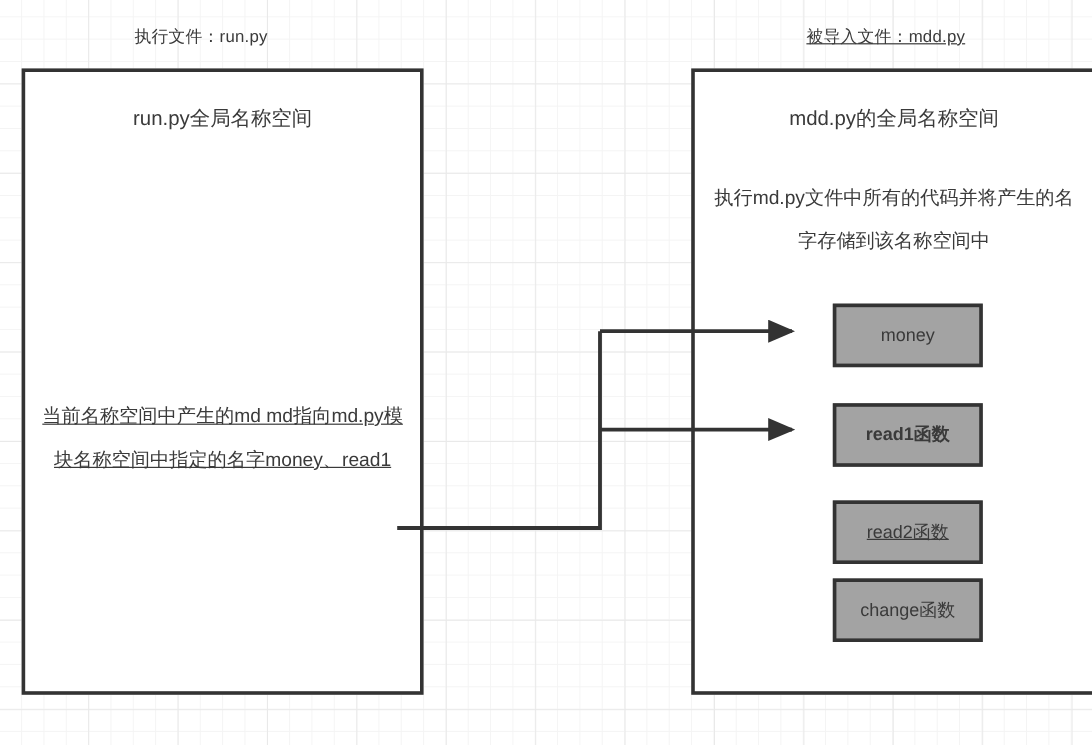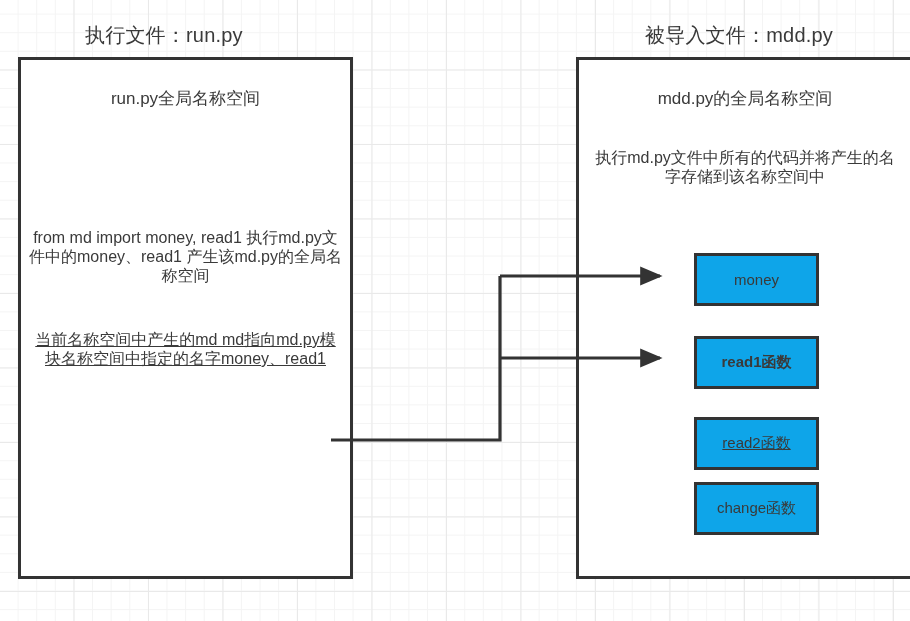--- a/index.html
+++ b/index.html
@@ -29,27 +29,28 @@
       74.5px 74.5px,
       74.5px 74.5px,
       18.62px 18.62px,
       18.62px 18.62px;
     background-position: -1px -5px, -1px -5px, -1px -5px, -1px -5px;
   }
 
   
   .caption {
     position: absolute;
-    font-size: 20px;
+    font-size: 14px;
     color: #3a3a3a;
     white-space: nowrap;
     letter-spacing: 0.2px;
+    margin-left: 27px;
   }
   #caption-left  { left: 85px;  top: 22px; }
-  #caption-right { left: 645px; top: 22px; }
+  #caption-right { left: 645px; top: 22px; text-decoration: underline; }
 
   
   .namespace-box {
     position: absolute;
     background: #ffffff;
     border: 3px solid #333333;
     box-sizing: border-box;
   }
   #box-run {
     left: 18px;  top: 57px;
@@ -65,40 +66,40 @@
     position: absolute;
     width: 100%;
     text-align: center;
     font-size: 17px;
     color: #3a3a3a;
   }
   .box-para {
     position: absolute;
     text-align: center;
     font-size: 16px;
-    line-height: 19px;
+    line-height: 36px;
     color: #3a3a3a;
   }
 
   #run-title  { top: 27px; }
   #run-para-1 { left: 8px;  right: 8px; top: 168px; }
   #run-para-2 { left: 8px;  right: 8px; top: 270px; text-decoration: underline; }
   #run-para-3 { left: 8px;  right: 8px; top: 360px; }
 
   #mdd-title  { top: 27px; }
   #mdd-para-1 { left: 12px; right: 12px; top: 88px; }
 
   
   .name-box {
     position: absolute;
     left: 115px;
     width: 125px;
     height: 53px;
     box-sizing: border-box;
-    background: #0ea5e9;
+    background: #a3a3a3;
     border: 3px solid #333333;
     display: flex;
     align-items: center;
     justify-content: center;
     font-size: 15px;
     color: #3a3a3a;
   }
   #name-money  { top: 193px; }
   #name-read1  { top: 276px; font-weight: bold; }
   #name-read2  { top: 357px; text-decoration: underline; }
@@ -116,21 +117,20 @@
 </head>
 <body>
 
 <div id="canvas">
 
   <div class="caption" id="caption-left">执行文件：run.py</div>
   <div class="caption" id="caption-right">被导入文件：mdd.py</div>
 
   <div class="namespace-box" id="box-run">
     <div class="box-title" id="run-title">run.py全局名称空间</div>
-    <div class="box-para" id="run-para-1">from md import money, read1 执行md.py文件中的money、read1 产生该md.py的全局名称空间</div>
     <div class="box-para" id="run-para-2">当前名称空间中产生的md md指向md.py模块名称空间中指定的名字money、read1</div>
   </div>
 
   <div class="namespace-box" id="box-mdd">
     <div class="box-title" id="mdd-title">mdd.py的全局名称空间</div>
     <div class="box-para" id="mdd-para-1">执行md.py文件中所有的代码并将产生的名字存储到该名称空间中</div>
 
     <div class="name-box" id="name-money">money</div>
     <div class="name-box" id="name-read1">read1函数</div>
     <div class="name-box" id="name-read2">read2函数</div>

